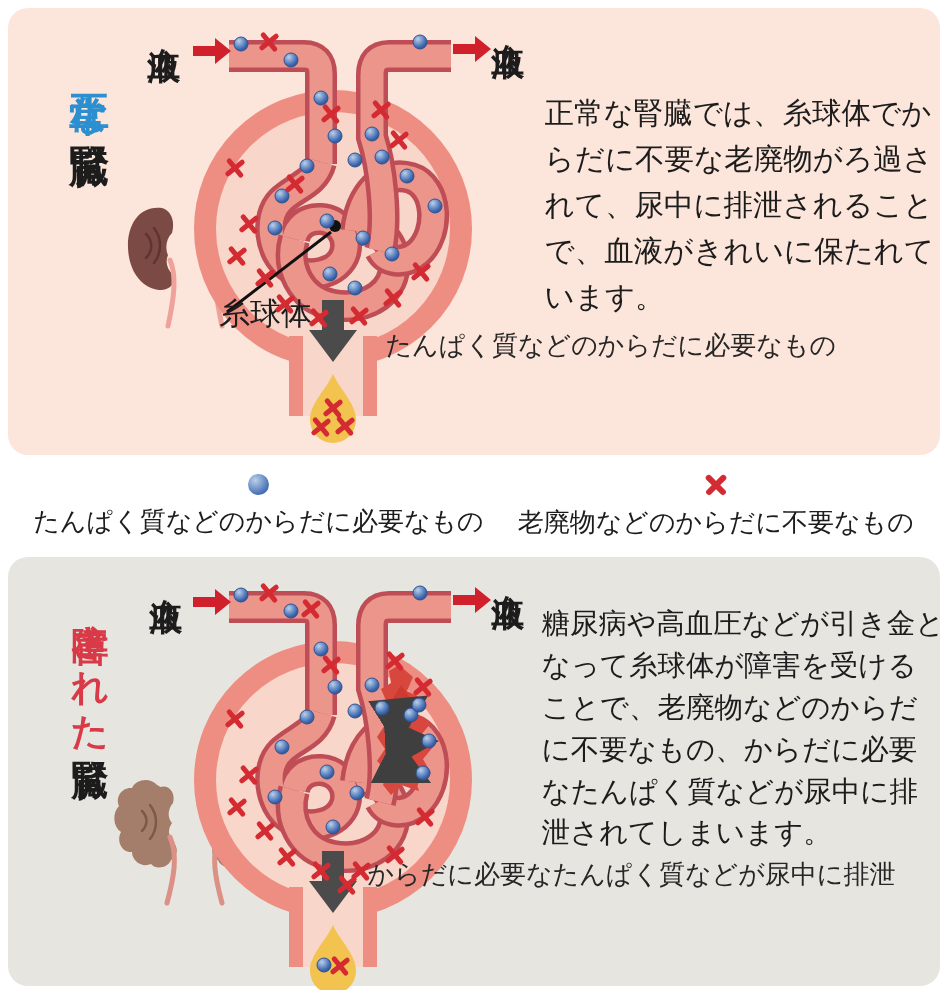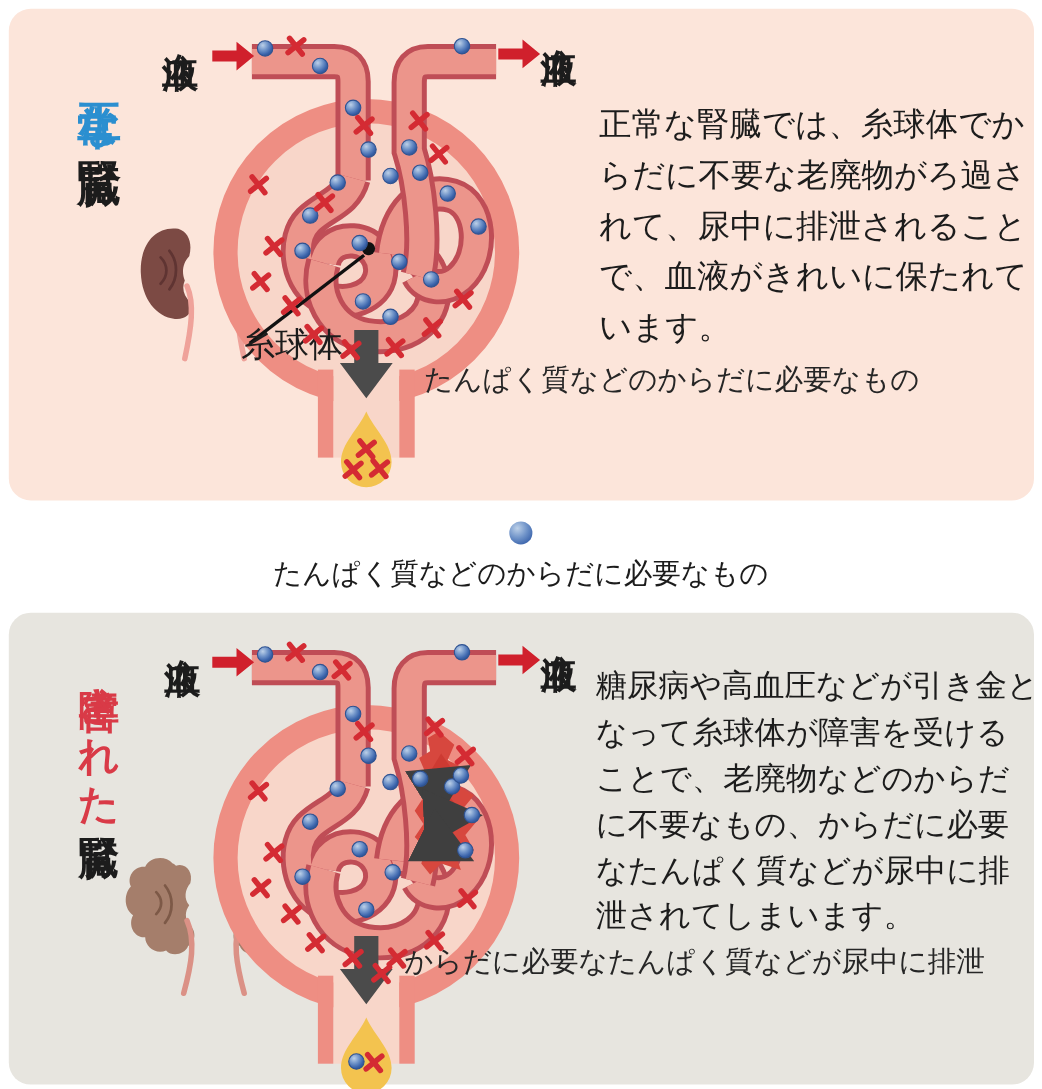--- a/index.html
+++ b/index.html
@@ -172,20 +172,24 @@
 
     <div class="desc">正常な腎臓では、糸球体でからだに不要な老廃物がろ過されて、尿中に排泄されることで、血液がきれいに保たれています。</div>
     <div class="caption">たんぱく質などのからだに必要なもの</div>
   </section>
 
   <div class="legend">
     <span class="legend-item">
       <span class="sphere"></span>
       <span>たんぱく質などのからだに必要なもの</span>
     </span>
+    <span class="legend-item">
+      <span class="xmark"></span>
+      <span>老廃物などのからだに不要なもの</span>
+    </span>
   </div>
 
   <section class="panel panel-damaged">
     <div class="side-label"><span class="hl">障害された</span><span class="rest">腎臓</span></div>
 
     <svg class="kidneys" viewBox="0 0 165 140">
       <g>
         <path class="kid-body-damaged" d="M45,14 C38,6 24,8 20,17 C10,16 3,26 7,35 C0,42 1,56 9,61 C4,70 10,82 20,81 C20,90 30,97 39,93 C44,99 56,97 59,89 C66,86 67,75 60,70 C56,63 56,58 60,52 C55,46 56,38 61,32 C64,22 57,13 48,16 C47,15 46,14 45,14 Z"></path>
         <path class="kid-vein-damaged" d="M30,40 C36,46 36,54 30,60"></path>
         <path class="kid-vein-damaged" d="M38,34 C46,44 46,58 38,68"></path>

